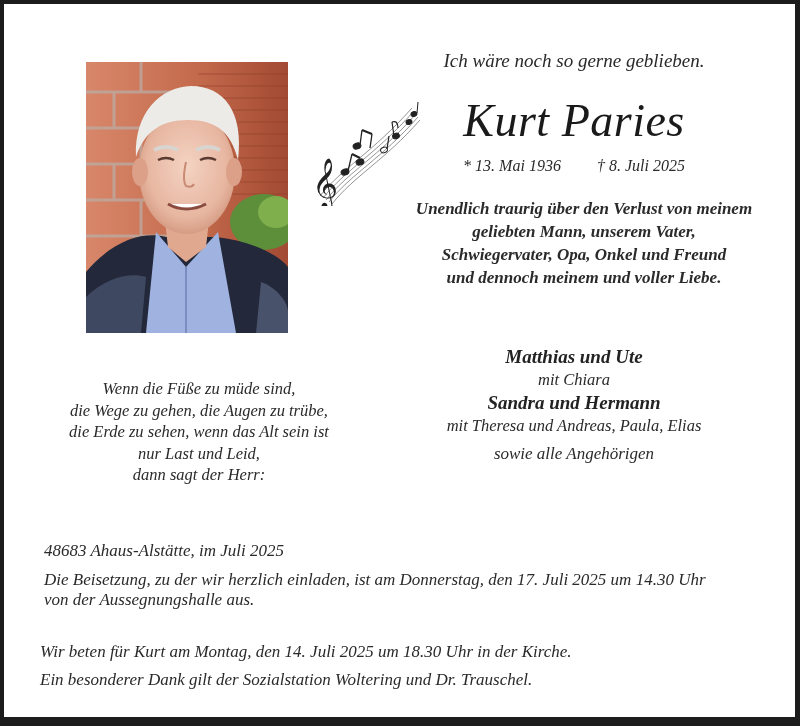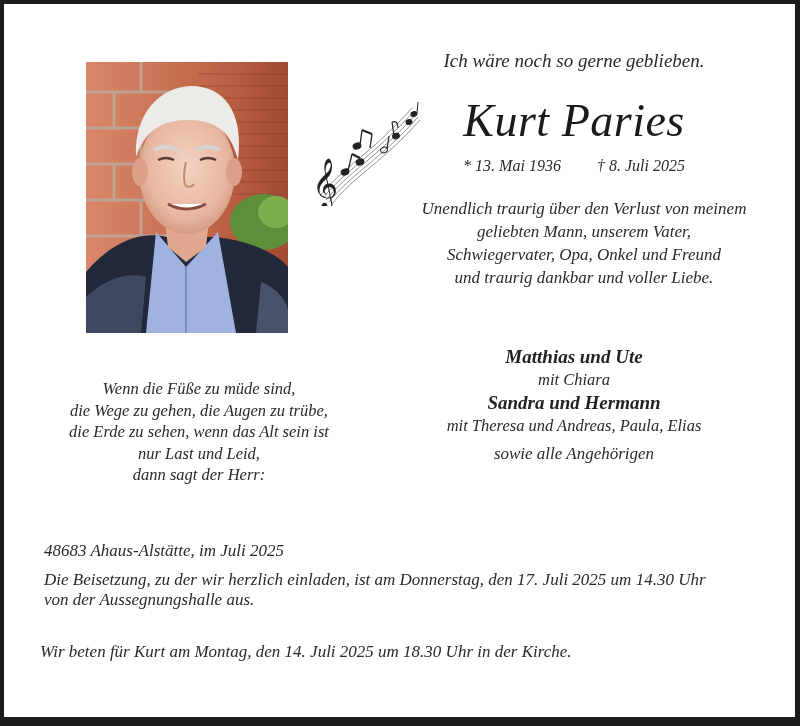--- a/index.html
+++ b/index.html
@@ -31,21 +31,21 @@
     .photo svg { display: block; }
 
     
     .music { position: absolute; left: 308px; top: 94px; width: 110px; height: 108px; }
 
     .motto { left: 400px; width: 340px; top: 46px; font-size: 19px; color: #2a2a2a; }
     .name { left: 400px; width: 340px; top: 90px; font-size: 46px; color: #1a1a1a; letter-spacing: 0.5px; }
     .dates { left: 400px; width: 340px; top: 153px; font-size: 16px; color: #2a2a2a; }
     .dates span.gap { display: inline-block; width: 36px; }
 
-    .grief { left: 380px; width: 400px; top: 193px; font-size: 17px; line-height: 23px; color: #2a2a2a; }
+    .grief { left: 380px; width: 400px; top: 193px; font-size: 17px; line-height: 23px; color: #2a2a2a; font-weight: bold; }
     .bye { left: 380px; width: 400px; top: 299px; font-size: 17px; color: #2a2a2a; }
 
     .family { left: 380px; width: 380px; top: 340px; color: #222; }
     .family .fam-name { font-weight: bold; font-size: 19px; line-height: 26px; }
     .family .fam-sub { font-size: 16.5px; line-height: 20px; color: #2a2a2a; }
     .family .g1 { margin-bottom: 6px; }
     .family .g2 { }
     .family .g3 { margin-bottom: 8px; }
     .family .fam-rest { font-size: 17px; color: #2a2a2a; }
 
@@ -170,21 +170,21 @@
   <div class="abs center it motto">Ich wäre noch so gerne geblieben.</div>
   <div class="abs center it name">Kurt Paries</div>
   <div class="abs center it dates">
     <span>* 13. Mai 1936</span><span class="gap"></span><span>† 8. Juli 2025</span>
   </div>
 
   <div class="abs center it grief">
     <div>Unendlich traurig über den Verlust von meinem</div>
     <div>geliebten Mann, unserem Vater,</div>
     <div>Schwiegervater, Opa, Onkel und Freund</div>
-    <div>und traurig dankbar und voller Liebe.</div>
+    <div>und dennoch meinem und voller Liebe.</div>
   </div>
 
   <div class="abs center it family">
     <div class="g2">
       <div class="fam-name">Matthias und Ute</div>
       <div class="fam-sub">mit Chiara</div>
     </div>
     <div class="g3">
       <div class="fam-name">Sandra und Hermann</div>
       <div class="fam-sub">mit Theresa und Andreas, Paula, Elias</div>
@@ -199,13 +199,14 @@
     <div>nur Last und Leid,</div>
     <div>dann sagt der Herr:</div>
   </div>
 
   <div class="abs it place">48683 Ahaus-Alstätte, im Juli 2025</div>
   <div class="abs it info">
     <div>Die Beisetzung, zu der wir herzlich einladen, ist am Donnerstag, den 17. Juli 2025 um 14.30 Uhr</div>
     <div>von der Aussegnungshalle aus.</div>
   </div>
   <div class="abs it pray">Wir beten für Kurt am Montag, den 14. Juli 2025 um 18.30 Uhr in der Kirche.</div>
+  <div class="abs it thanks">Ein besonderer Dank gilt der Sozialstation Woltering und Dr. Trauschel.</div>
 </div>
 
 </body></html>

